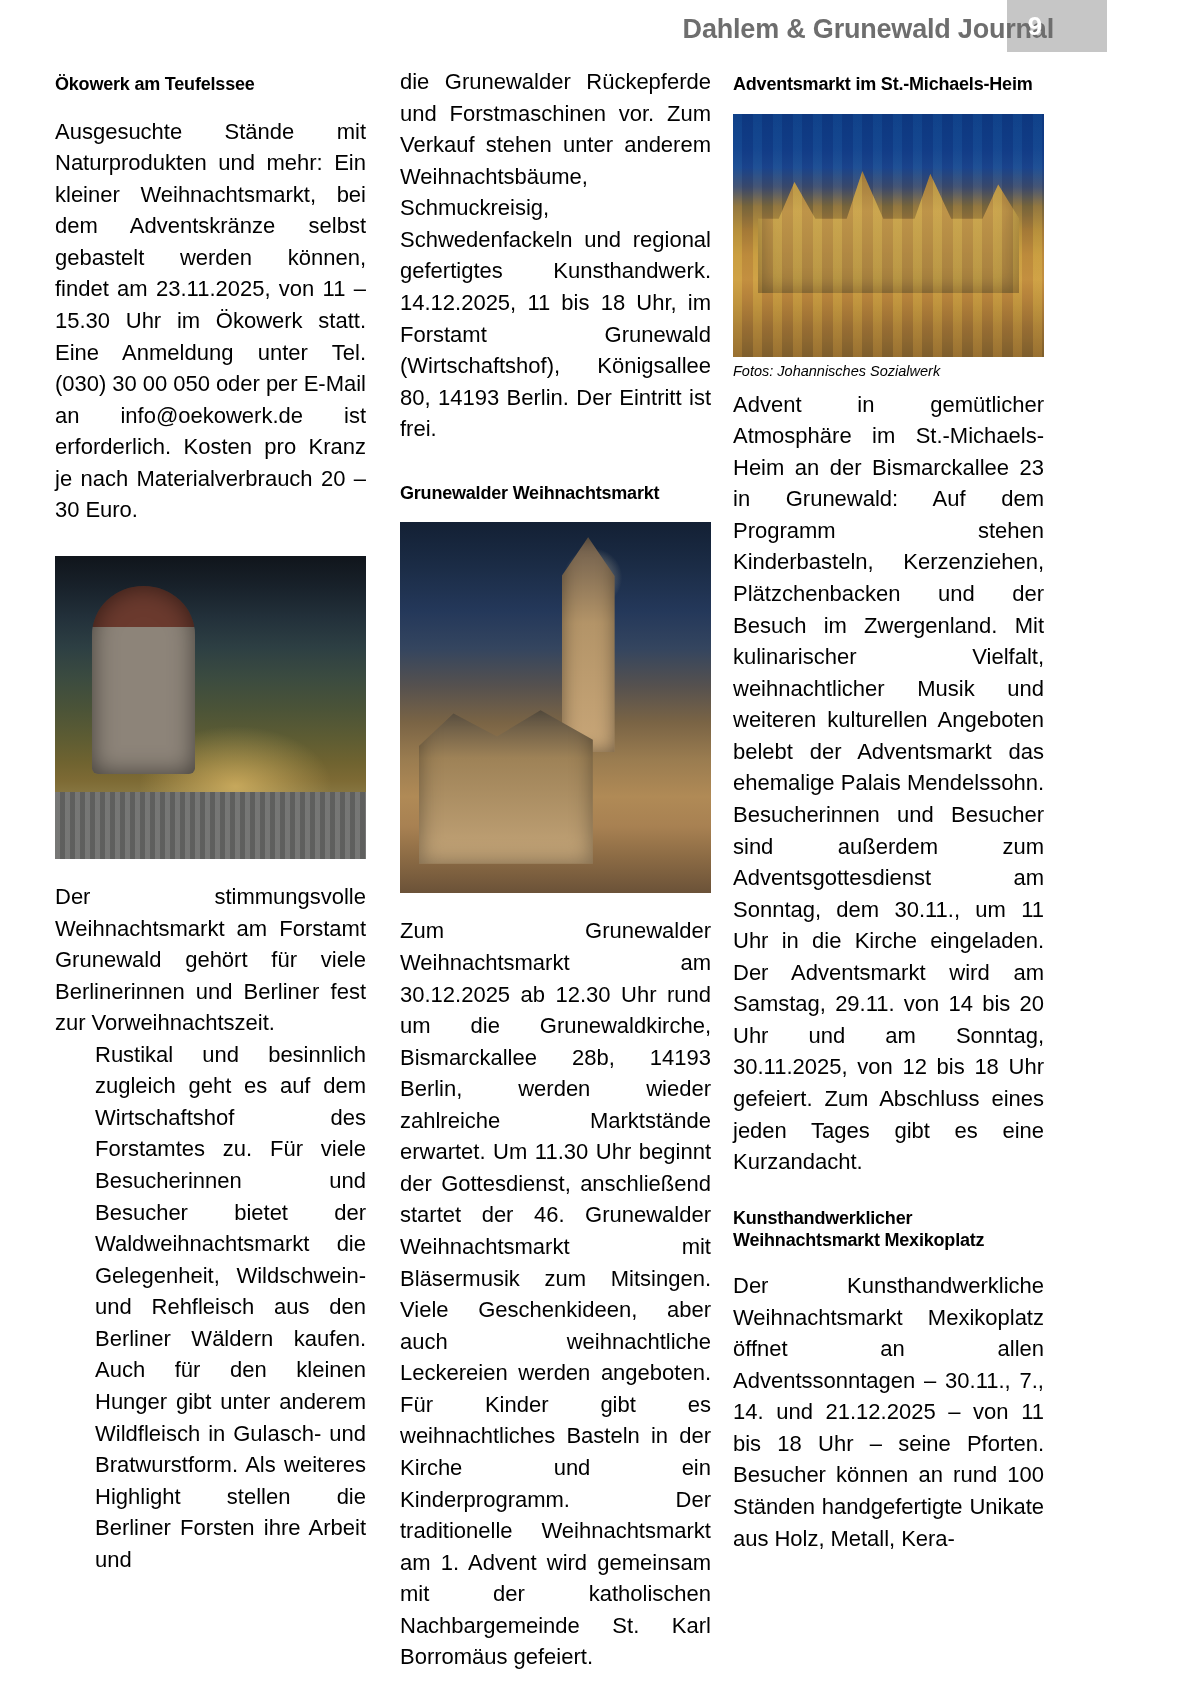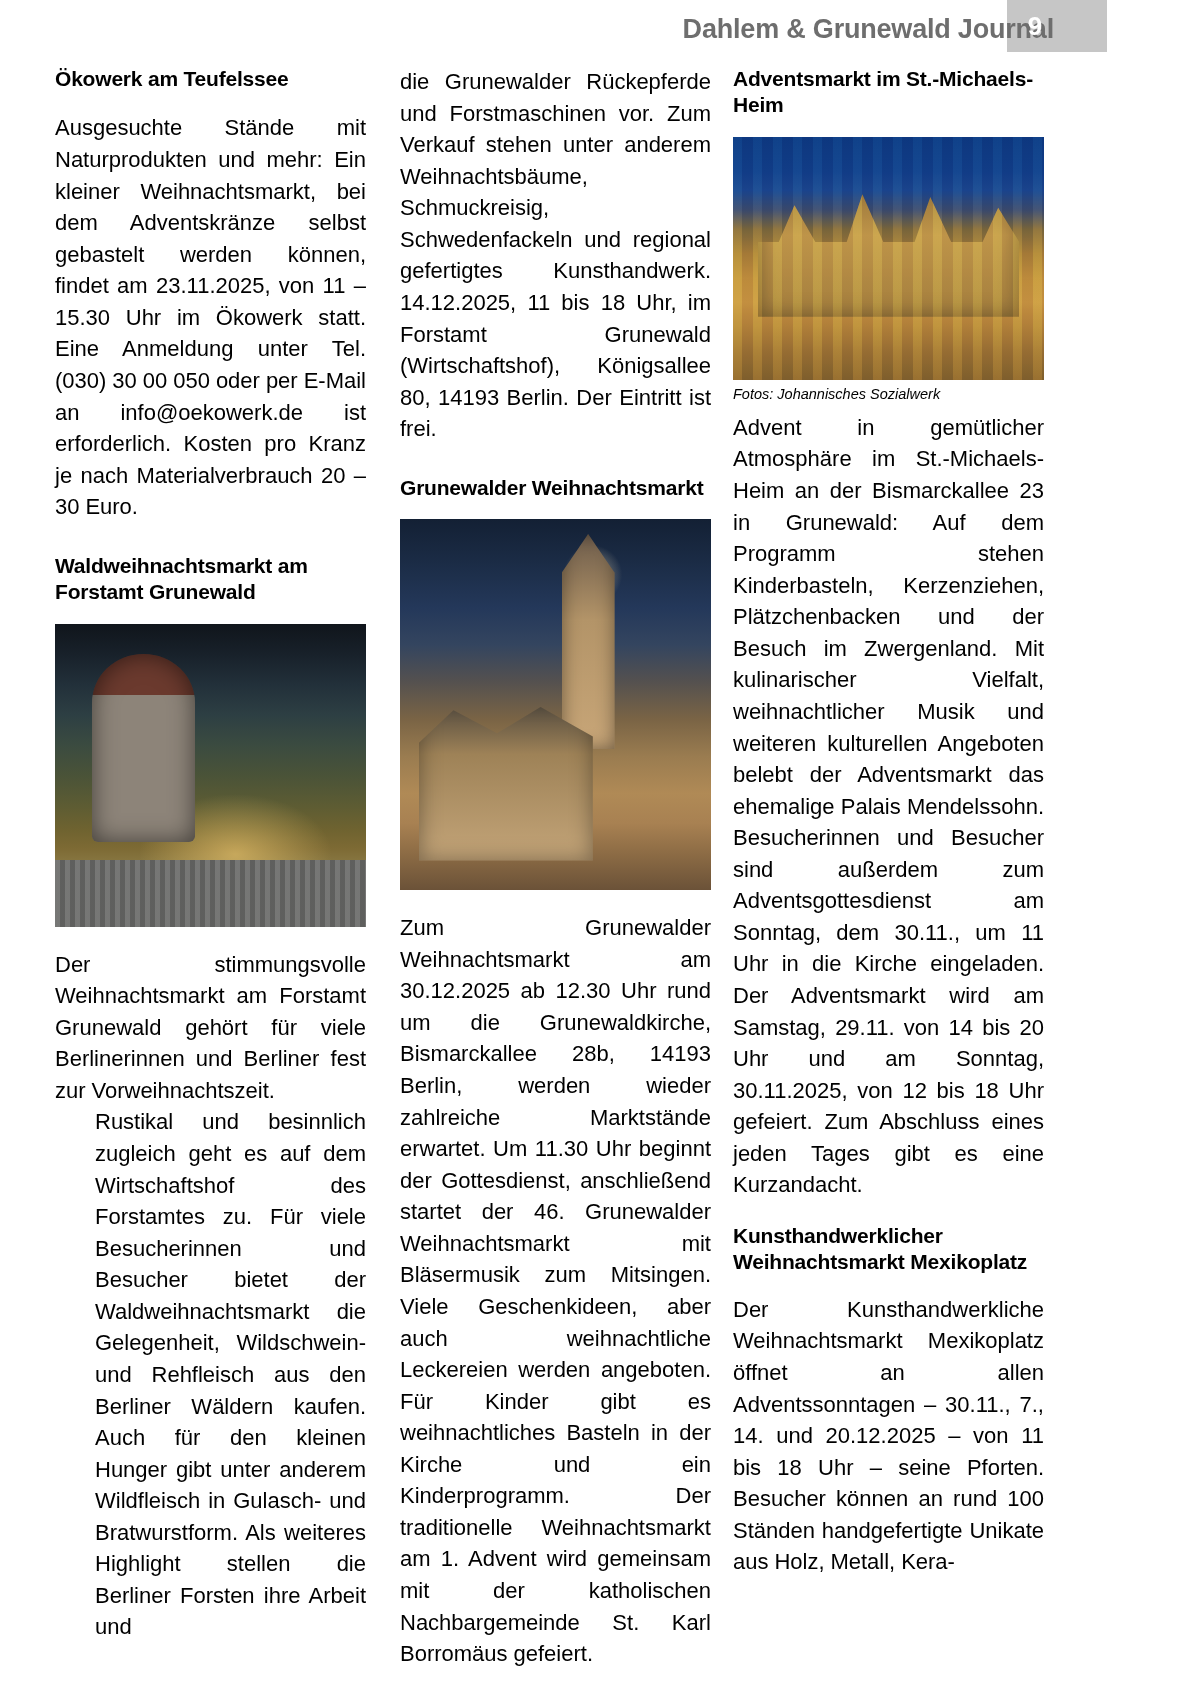--- a/index.html
+++ b/index.html
@@ -61,24 +61,24 @@
   .col {
     position: absolute;
     top: 66px;
     width: 311px;
   }
   .col-1 { left: 55px; }
   .col-2 { left: 400px; }
   .col-3 { left: 733px; }
 
   h2.heading {
-    font-size: 21px;
+    font-size: 18px;
     font-weight: bold;
     line-height: 1.26;
-    margin: 0 0 20px 0;
+    margin: 7px 0 20px 0;
     letter-spacing: -0.2px;
   }
   h2.heading.tight { margin-bottom: 18px; }
 
   p.body {
     font-size: 22px;
     line-height: 1.435;
     margin: 0;
     text-align: justify;
     -webkit-hyphens: none;
@@ -235,21 +235,20 @@
   </div>
 
   <div class="col col-1">
 
     <h2 class="heading">Ökowerk am Teufelssee</h2>
 
     <p class="body">Ausgesuchte Stände mit Naturprodukten und mehr: Ein kleiner Weihnachtsmarkt, bei dem Adventskränze selbst gebastelt werden können, findet am 23.11.2025, von 11 – 15.30 Uhr im Ökowerk statt. Eine Anmeldung unter Tel. (030) 30 00 050 oder per E-Mail an info@oekowerk.de ist erforderlich. Kosten pro Kranz je nach Materialverbrauch 20 – 30 Euro.</p>
 
     <div class="spacer-lg"></div>
 
-    <h2 class="heading tight">Waldweihnachtsmarkt am Forstamt Grunewald</h2>
 
     <div class="photo photo-forstamt"></div>
 
     <div class="spacer-md"></div>
 
     <p class="body">Der stimmungsvolle Weihnachtsmarkt am Forstamt Grunewald gehört für viele Berlinerinnen und Berliner fest zur Vorweihnachtszeit.</p>
 
     <p class="body">Rustikal und besinnlich zugleich geht es auf dem Wirtschaftshof des Forstamtes zu. Für viele Besucherinnen und Besucher bietet der Waldweihnachtsmarkt die Gelegenheit, Wildschwein- und Rehfleisch aus den Berliner Wäldern kaufen. Auch für den kleinen Hunger gibt unter anderem Wildfleisch in Gulasch- und Bratwurstform. Als weiteres Highlight stellen die Berliner Forsten ihre Arbeit und</p>
   </div>
 
@@ -275,16 +274,16 @@
     <div class="photo photo-michaels"></div>
 
     <div class="photo-caption">Fotos: Johannisches Sozialwerk</div>
 
     <p class="body">Advent in gemütlicher Atmosphäre im St.-Michaels-Heim an der Bismarckallee 23 in Grunewald: Auf dem Programm stehen Kinderbasteln, Kerzenziehen, Plätzchenbacken und der Besuch im Zwergenland. Mit kulinarischer Vielfalt, weihnachtlicher Musik und weiteren kulturellen Angeboten belebt der Adventsmarkt das ehemalige Palais Mendelssohn. Besucherinnen und Besucher sind außerdem zum Adventsgottesdienst am Sonntag, dem 30.11., um 11 Uhr in die Kirche eingeladen. Der Adventsmarkt wird am Samstag, 29.11. von 14 bis 20 Uhr und am Sonntag, 30.11.2025, von 12 bis 18 Uhr gefeiert. Zum Abschluss eines jeden Tages gibt es eine Kurzandacht.</p>
 
     <div class="spacer-md"></div>
 
     <h2 class="heading tight">Kunsthandwerklicher Weihnachtsmarkt Mexikoplatz</h2>
 
-    <p class="body">Der Kunsthandwerkliche Weihnachtsmarkt Mexikoplatz öffnet an allen Adventssonntagen – 30.11., 7., 14. und 20.12.2025 – von 11 bis 18 Uhr – seine Pforten. Besucher können an rund 100 Ständen handgefertigte Unikate aus Holz, Metall, Kera-</p>
+    <p class="body">Der Kunsthandwerkliche Weihnachtsmarkt Mexikoplatz öffnet an allen Adventssonntagen – 30.11., 7., 14. und 21.12.2025 – von 11 bis 18 Uhr – seine Pforten. Besucher können an rund 100 Ständen handgefertigte Unikate aus Holz, Metall, Kera-</p>
   </div>
 
 </div>
 
 </body></html>

